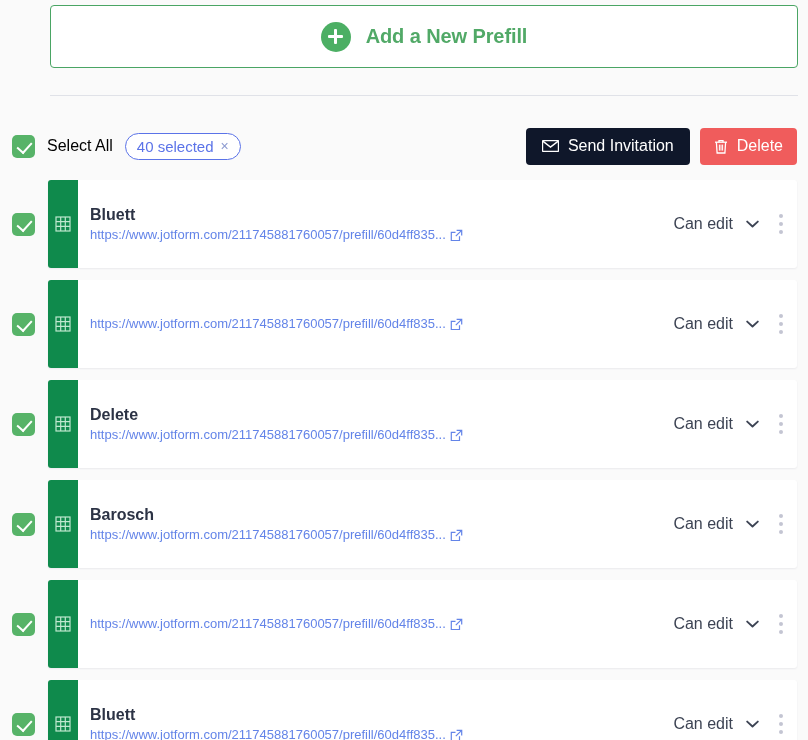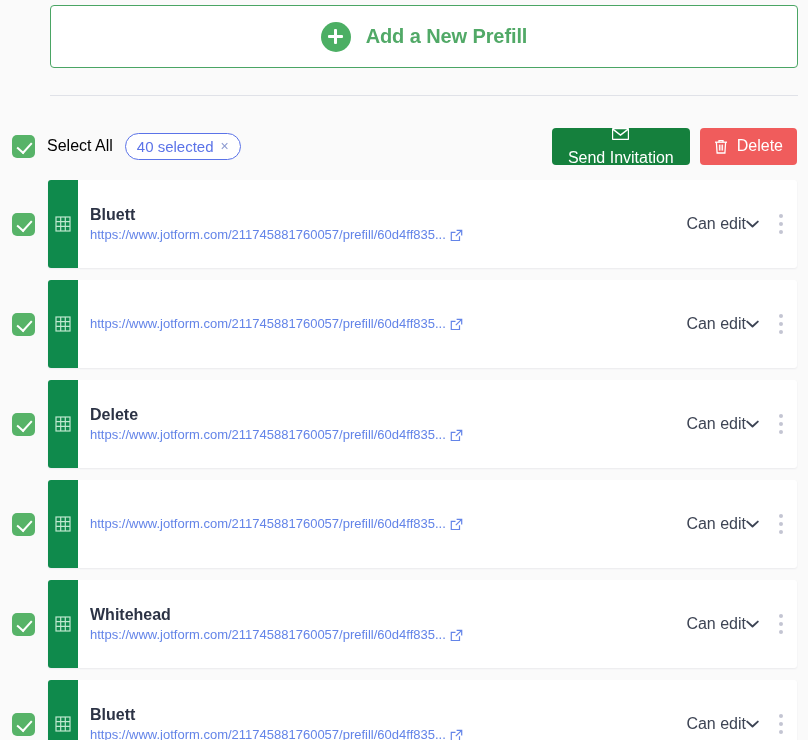--- a/index.html
+++ b/index.html
@@ -163,21 +163,21 @@
     height: 37px;
     padding: 0 16px;
     border: none;
     border-radius: 4px;
     font-size: 16px;
     color: #ffffff;
     cursor: pointer;
     font-family: "Liberation Sans", sans-serif;
     white-space: nowrap;
   }
-  .btn-send { background: #15803d; flex-direction: column; }
+  .btn-send { background: #0f172a; }
   .btn-delete { background: #f05c5c; padding: 0 14px; }
   .icon-env {
     width: 17px; height: 12px;
     flex: 0 0 auto;
   }
   .icon-trash {
     width: 14px; height: 15px;
     flex: 0 0 auto;
   }
 
@@ -267,20 +267,21 @@
     right: 0;
     top: 0;
     height: 88px;
     display: flex;
     align-items: center;
     gap: 0;
   }
   .perm-select {
     display: inline-flex;
     align-items: center;
+    gap: 13px;
     padding: 4px 6px 4px 8px;
     cursor: pointer;
   }
   .perm-label {
     font-size: 16px;
     color: #3d4454;
     white-space: nowrap;
   }
   .chev {
     width: 13px; height: 8px;
@@ -460,20 +461,21 @@
     <div class="row">
       <span class="check-box row-check"></span>
       <div class="row-card">
         <div class="row-strip">
           <svg class="grid-icon" viewBox="0 0 16 16">
             <rect x="1" y="1" width="14" height="14" fill="none" stroke="#bfe8cf" stroke-width="1.2"></rect>
             <path d="M1 5.7 H15 M1 10.3 H15 M5.7 1 V15 M10.3 1 V15" stroke="#bfe8cf" stroke-width="1.2"></path>
           </svg>
         </div>
         <div class="row-main">
+          <div class="row-name">Barosch</div>
           <div class="row-url-line">
             <span class="row-url">https://www.jotform.com/211745881760057/prefill/60d4ff835...</span>
             <svg class="icon-ext" viewBox="0 0 13 13">
               <path d="M9.5 7.3 V11.5 H1.3 V3.3 H5.5" fill="none" stroke="#6384e8" stroke-width="1.2"></path>
               <path d="M6.6 1.3 H11.7 V6.4" fill="none" stroke="#6384e8" stroke-width="1.2"></path>
               <path d="M11.4 1.6 L5.8 7.2" fill="none" stroke="#6384e8" stroke-width="1.2"></path>
             </svg>
           </div>
         </div>
         <div class="row-right">
@@ -495,21 +497,20 @@
     <div class="row">
       <span class="check-box row-check"></span>
       <div class="row-card">
         <div class="row-strip">
           <svg class="grid-icon" viewBox="0 0 16 16">
             <rect x="1" y="1" width="14" height="14" fill="none" stroke="#bfe8cf" stroke-width="1.2"></rect>
             <path d="M1 5.7 H15 M1 10.3 H15 M5.7 1 V15 M10.3 1 V15" stroke="#bfe8cf" stroke-width="1.2"></path>
           </svg>
         </div>
         <div class="row-main">
-          <div class="row-name">Whitehead</div>
           <div class="row-url-line">
             <span class="row-url">https://www.jotform.com/211745881760057/prefill/60d4ff835...</span>
             <svg class="icon-ext" viewBox="0 0 13 13">
               <path d="M9.5 7.3 V11.5 H1.3 V3.3 H5.5" fill="none" stroke="#6384e8" stroke-width="1.2"></path>
               <path d="M6.6 1.3 H11.7 V6.4" fill="none" stroke="#6384e8" stroke-width="1.2"></path>
               <path d="M11.4 1.6 L5.8 7.2" fill="none" stroke="#6384e8" stroke-width="1.2"></path>
             </svg>
           </div>
         </div>
         <div class="row-right">

